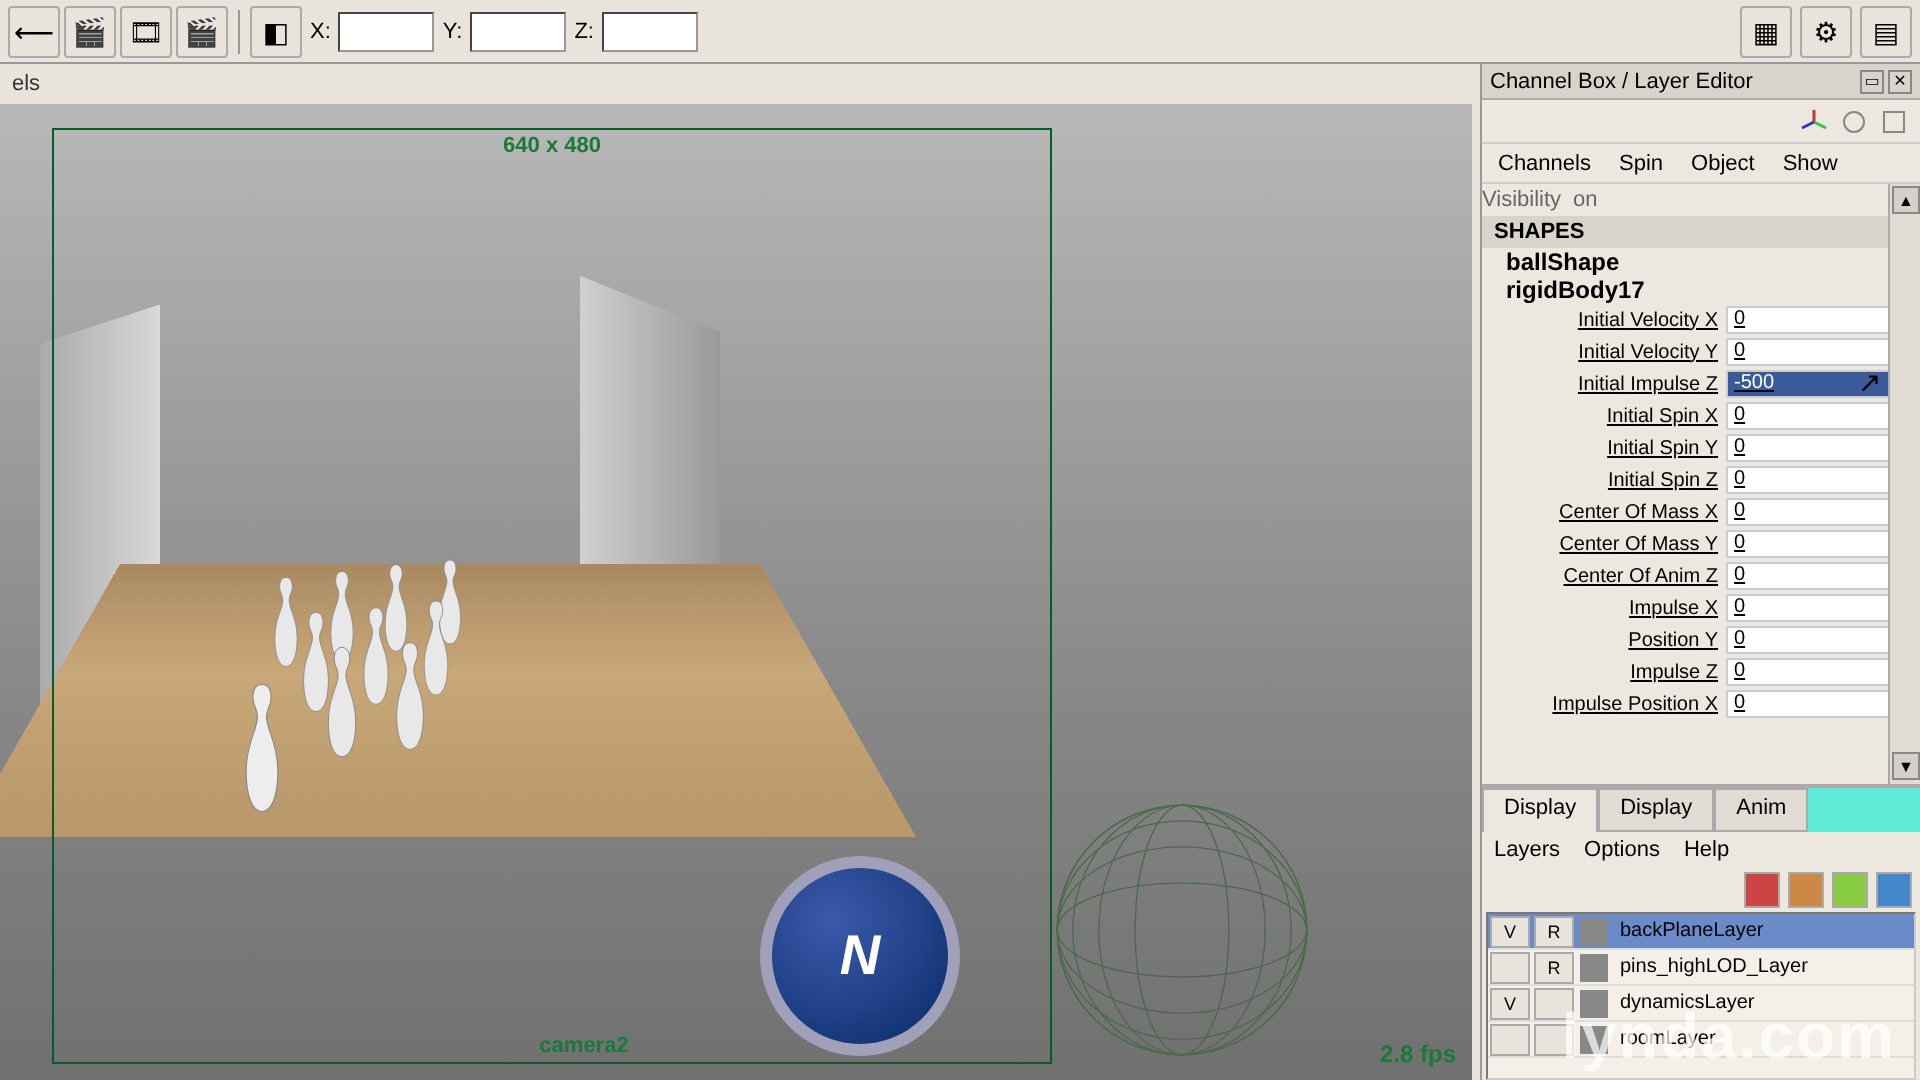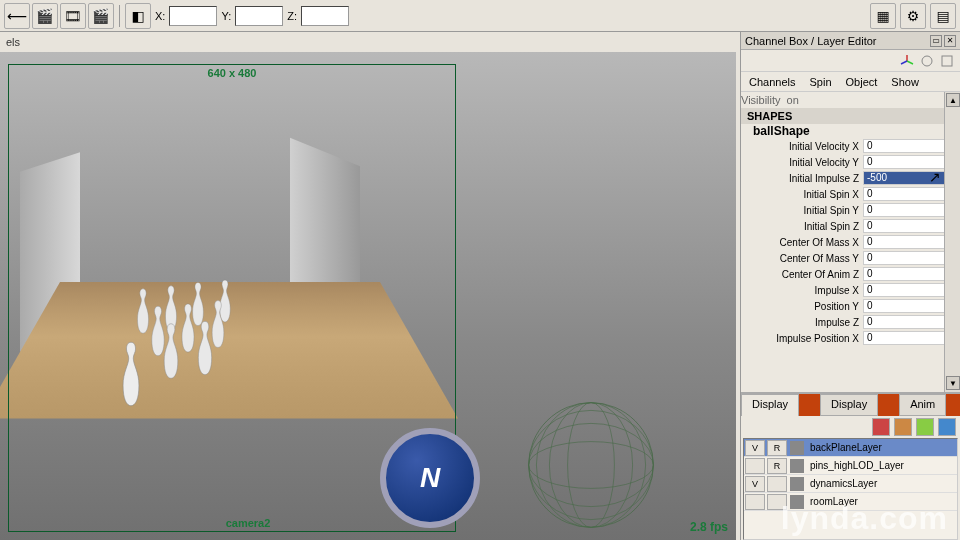--- a/index.html
+++ b/index.html
@@ -7,21 +7,21 @@
 .toolbar-top { height: 32px; background: #e8e4dc; border-bottom: 1px solid #999; display: flex; align-items: center; padding: 0 4px; gap: 2px; }
 .tool-btn { width: 26px; height: 26px; background: #e8e4dc; border: 1px solid #aaa; border-radius: 2px; display: flex; align-items: center; justify-content: center; font-size: 14px; cursor: pointer; }
 .tool-sep { width: 1px; height: 22px; background: #999; margin: 0 3px; }
 .coord-label { font-size: 11px; margin: 0 2px; }
 .coord-input { width: 48px; height: 20px; border: 1px inset #999; background: #fff; padding: 0 2px; }
 .right-tools { margin-left: auto; display: flex; gap: 4px; }
 .main-area { display: flex; height: 508px; }
 .viewport-area { flex: 1; position: relative; background: #e8e4dc; }
 .viewport-label { position: absolute; top: 4px; left: 6px; font-size: 11px; color: #333; }
 .viewport { position: absolute; top: 20px; left: 0; right: 4px; bottom: 0; background: linear-gradient(to bottom, #b8b8b8 0%, #a0a0a0 30%, #888 60%, #707070 100%); overflow: hidden; }
-.camera-frame { position: absolute; top: 12px; left: 8px; width: 448px; height: 468px; border: 1px solid #0a5a2a; }
+.camera-frame { position: absolute; top: 12px; left: 26px; width: 500px; height: 468px; border: 1px solid #0a5a2a; }
 .res-gate { position: absolute; top: 2px; left: 50%; transform: translateX(-50%); color: #1a7a3a; font-size: 11px; font-weight: bold; }
 .camera-name { position: absolute; bottom: 2px; left: 50%; transform: translateX(-50%); color: #1a7a3a; font-size: 11px; font-weight: bold; margin-left: 16px; }
 .fps { position: absolute; bottom: 6px; right: 8px; color: #1a7a3a; font-size: 12px; font-weight: bold; }
 .lane { position: absolute; top: 230px; left: 60px; width: 320px; height: 160px; background: linear-gradient(to bottom, #a88860 0%, #c8a878 50%, #b89868 100%); transform: perspective(400px) rotateX(55deg); transform-origin: top center; }
 .wall-left { position: absolute; top: 110px; left: 20px; width: 60px; height: 180px; background: linear-gradient(to right, #aaa, #d8d8d8); transform: skewY(-18deg); }
 .wall-right { position: absolute; top: 100px; left: 290px; width: 70px; height: 200px; background: linear-gradient(to left, #999, #d0d0d0); transform: skewY(22deg); }
 .pin { position: absolute; width: 26px; height: 68px; }
 .pin svg { width: 100%; height: 100%; }
 .ball-gizmo { position: absolute; bottom: 10px; right: 80px; width: 130px; height: 130px; }
 .logo-ring { position: absolute; bottom: 12px; left: 380px; width: 100px; height: 100px; border-radius: 50%; border: 6px solid #a0a0b8; background: radial-gradient(circle at 35% 30%, #3a5aaa, #0a2a6a); display: flex; align-items: center; justify-content: center; color: #fff; font-size: 28px; font-weight: bold; font-style: italic; }
@@ -30,28 +30,28 @@
 .panel-title-bar { height: 18px; background: #d8d4cc; border-bottom: 1px solid #aaa; display: flex; align-items: center; padding: 0 4px; font-size: 10px; }
 .panel-title-bar .close-btns { margin-left: auto; display: flex; gap: 2px; }
 .close-btn { width: 12px; height: 12px; border: 1px solid #888; font-size: 8px; display: flex; align-items: center; justify-content: center; cursor: pointer; }
 .channel-icons { height: 22px; display: flex; align-items: center; justify-content: flex-end; padding: 0 6px; gap: 6px; border-bottom: 1px solid #ccc; }
 .ch-icon { width: 14px; height: 14px; }
 .channel-menu { height: 20px; display: flex; align-items: center; padding: 0 8px; gap: 14px; font-size: 11px; border-bottom: 1px solid #ccc; }
 .shapes-area { flex: 1; overflow-y: auto; background: #ece8e0; position: relative; }
 .vis-row { display: flex; padding: 2px 18px 2px 0; font-size: 10px; color: #666; }
 .shapes-header { background: #d8d4cc; padding: 2px 6px; font-weight: bold; font-size: 11px; }
 .shape-name { padding: 0 12px; font-weight: bold; font-size: 12px; }
-.attr-row { display: flex; align-items: center; height: 16px; }
+.attr-row { display: flex; align-items: center; height: 16px; text-decoration: underline; }
 .attr-label { flex: 0 0 122px; text-align: right; padding-right: 4px; font-size: 10px; }
 .attr-val { flex: 1; background: #fff; border: 1px solid #ccc; height: 14px; padding: 0 3px; font-size: 10px; line-height: 12px; }
 .attr-val.selected { background: #3a5a9a; color: #fff; position: relative; }
 .scrollbar-v { position: absolute; right: 0; top: 0; bottom: 0; width: 16px; background: #e0dcd4; border-left: 1px solid #aaa; }
 .scroll-btn { width: 14px; height: 14px; background: #d4d0c8; border: 1px solid #888; margin: 1px; font-size: 8px; display: flex; align-items: center; justify-content: center; }
 .layer-panel { height: 148px; border-top: 2px solid #aaa; display: flex; flex-direction: column; }
-.layer-tabs { display: flex; height: 22px; background: #c2410c; gap: 21px; }
+.layer-tabs { display: flex; height: 22px; background: #5eead4; }
 .layer-tab { padding: 3px 10px; border: 1px solid #aaa; background: #e0dcd4; font-size: 11px; cursor: pointer; }
 .layer-tab.active { background: #ece8e0; border-bottom: none; }
 .layer-menu { height: 18px; display: flex; align-items: center; padding: 0 6px; gap: 12px; font-size: 11px; }
 .layer-icons { height: 22px; display: flex; align-items: center; justify-content: flex-end; padding: 0 4px; gap: 4px; }
 .layer-icon { width: 18px; height: 18px; border: 1px solid #aaa; }
 .layer-list { flex: 1; background: #f4f0e8; overflow: hidden; position: relative; border: 1px inset #ccc; margin: 0 2px; }
 .layer-row { display: flex; align-items: center; height: 18px; border-bottom: 1px solid #ddd; }
 .layer-row.selected { background: #6a8ac8; }
 .layer-cell { width: 20px; height: 16px; border: 1px solid #aaa; margin: 0 1px; font-size: 9px; display: flex; align-items: center; justify-content: center; background: #e8e4dc; }
 .layer-swatch { width: 14px; height: 14px; background: #888; margin: 0 2px; }
@@ -169,20 +169,21 @@
       <span>Object</span>
       <span>Show</span>
     </div>
     <div class="shapes-area">
       <div class="vis-row">
         <span style="margin-right:6px">Visibility</span>
         <span>on</span>
       </div>
       <div class="shapes-header">SHAPES</div>
       <div class="shape-name">ballShape</div>
+      <div class="shape-name">rigidBody17</div>
       <div id="attr-list">
           <div class="attr-row">
             <div class="attr-label">Initial Velocity X</div>
             <div class="attr-val">0</div>
           </div>
           <div class="attr-row">
             <div class="attr-label">Initial Velocity Y</div>
             <div class="attr-val">0</div>
           </div>
           <div class="attr-row">
@@ -235,20 +236,25 @@
         <div class="scroll-btn" style="position:absolute;bottom:1px">▼</div>
       </div>
     </div>
 
     <div class="layer-panel">
       <div class="layer-tabs">
         <div class="layer-tab active">Display</div>
         <div class="layer-tab">Display</div>
         <div class="layer-tab">Anim</div>
       </div>
+      <div class="layer-menu">
+        <span>Layers</span>
+        <span>Options</span>
+        <span>Help</span>
+      </div>
       <div class="layer-icons">
         <div class="layer-icon" style="background:#c44"></div>
         <div class="layer-icon" style="background:#c84"></div>
         <div class="layer-icon" style="background:#8c4"></div>
         <div class="layer-icon" style="background:#48c"></div>
       </div>
       <div class="layer-list" id="layer-list">
           <div class="layer-row selected">
             <div class="layer-cell">V</div>
             <div class="layer-cell">R</div>

